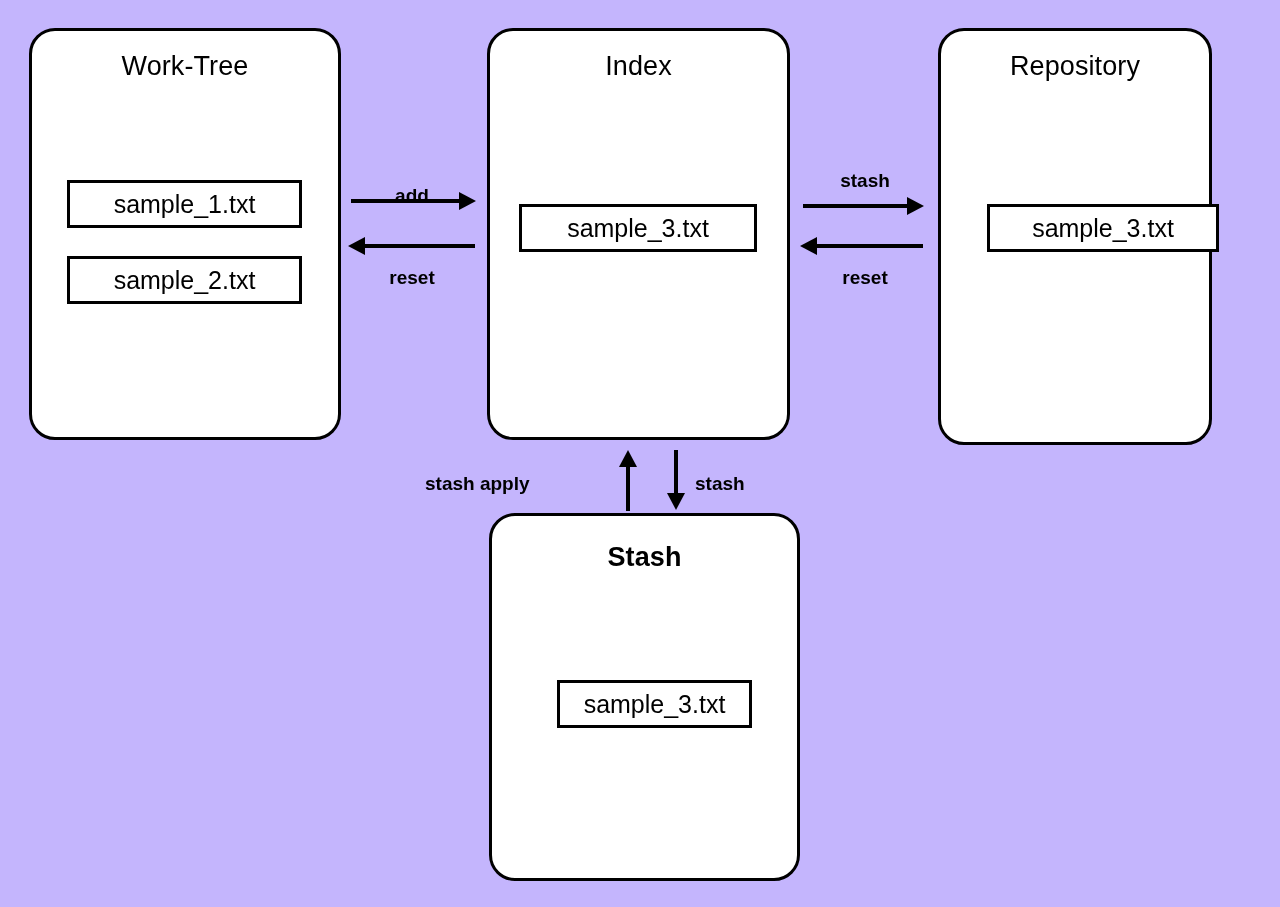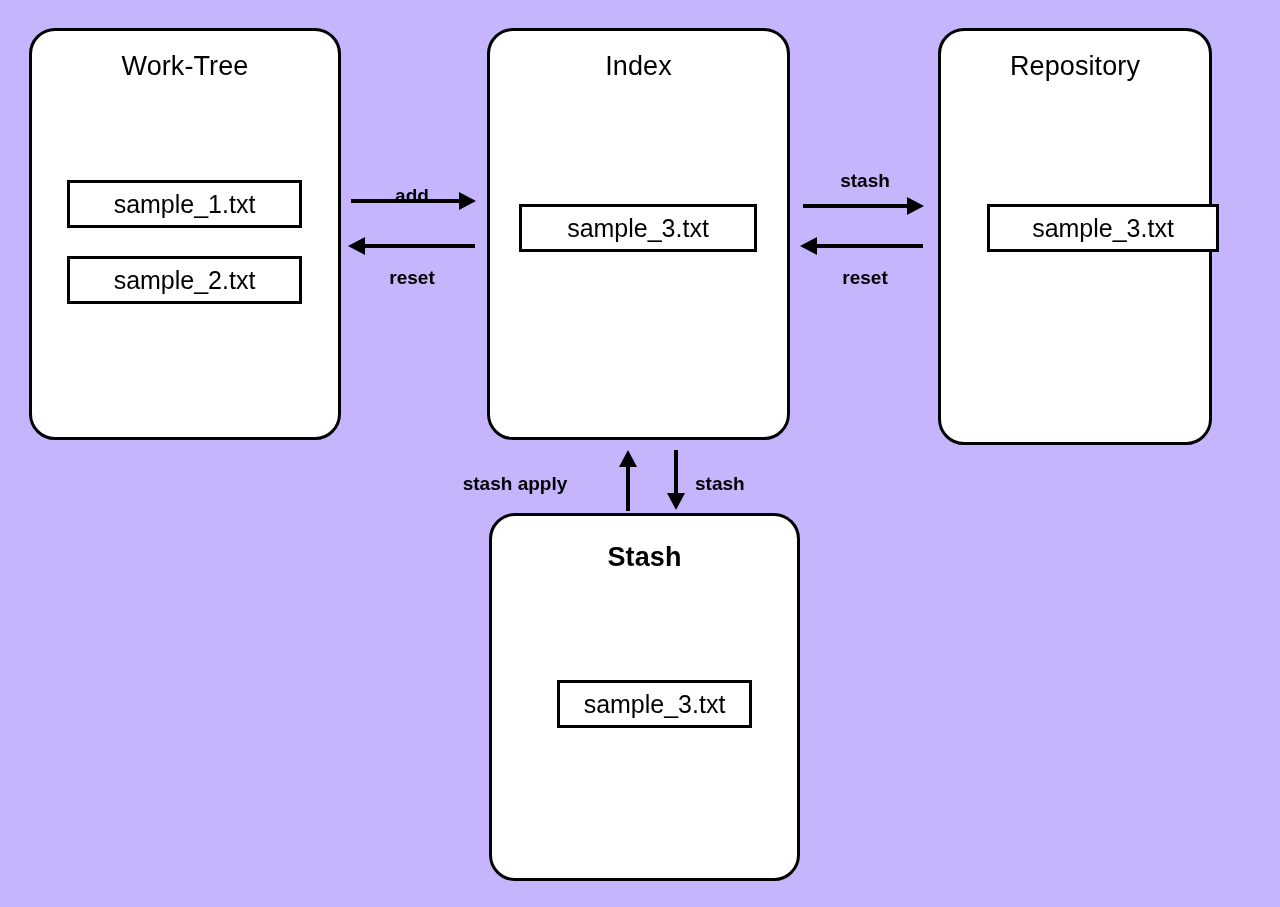--- a/index.html
+++ b/index.html
@@ -92,21 +92,21 @@
 
   
   .edge-label {
     position: absolute;
     font-size: 19px;
     line-height: 22px;
     font-weight: bold;
     white-space: nowrap;
   }
   .edge-label.center { text-align: center; }
-  .edge-label.right  { text-align: center; }
+  .edge-label.right  { text-align: left; }
 </style>
 </head>
 <body>
 
 <div id="canvas">
 
   <div class="zone" style="left:29px; top:28px; width:312px; height:412px;">
     <div class="zone-title" style="top:19px;">Work-Tree</div>
   </div>
   <div class="file-box" style="left:67px; top:180px; width:235px; height:48px;">

